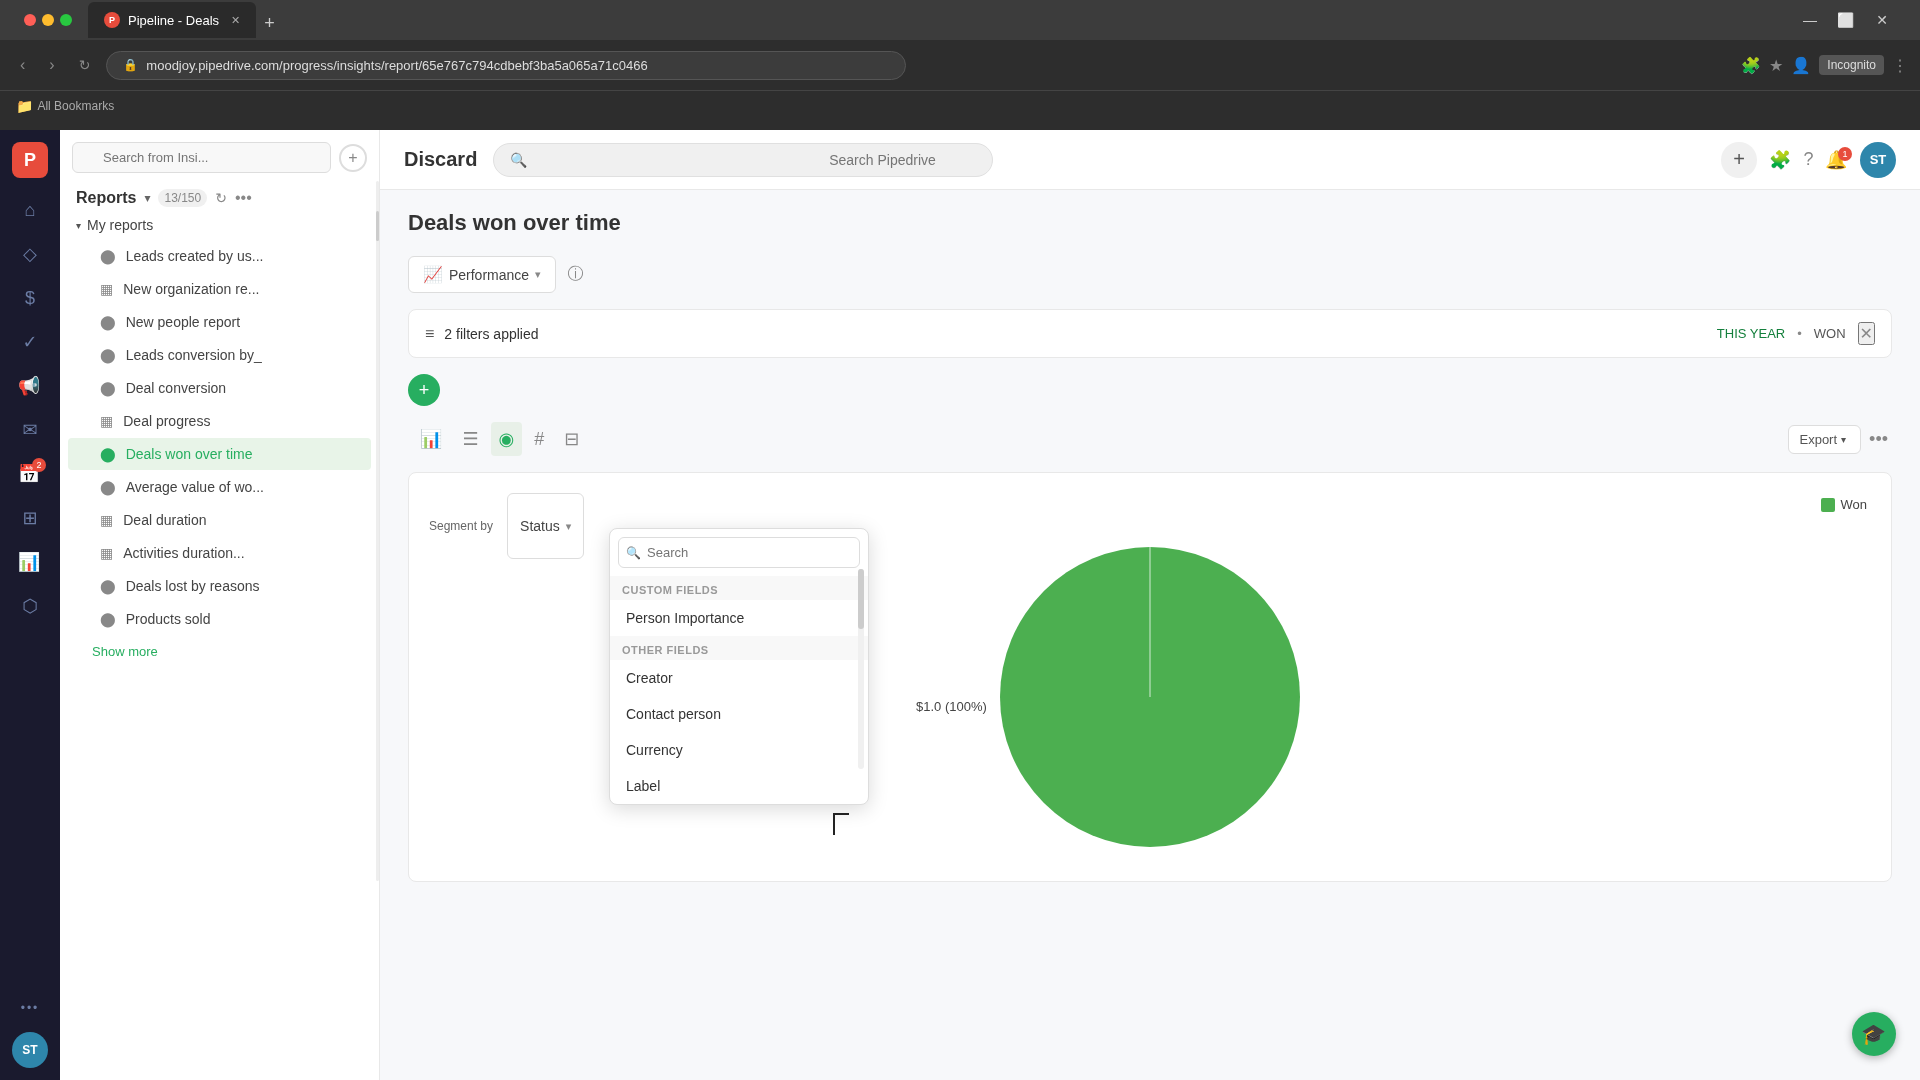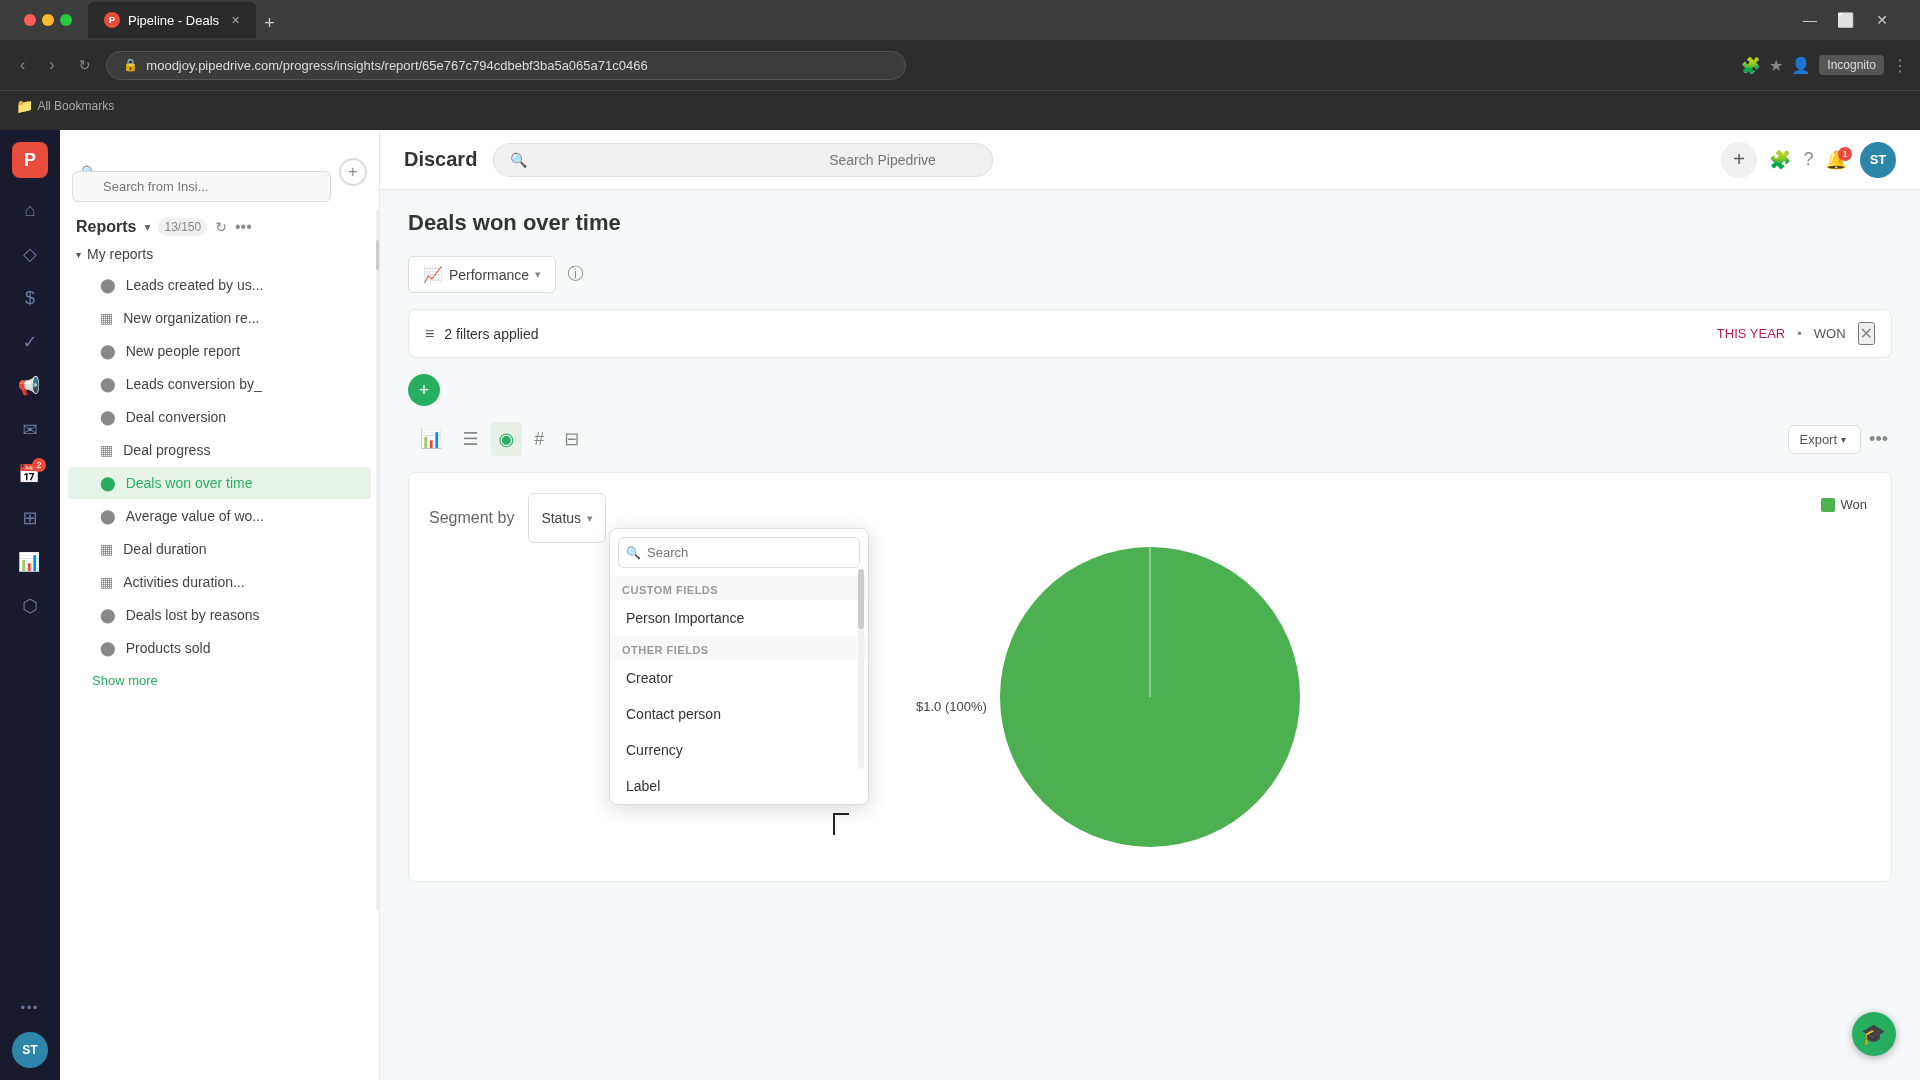--- a/index.html
+++ b/index.html
@@ -32,21 +32,21 @@
     .icon-rail { width: 60px; background: #1a1a2e; display: flex; flex-direction: column; align-items: center; padding: 12px 0; gap: 4px; }
     .rail-logo { width: 36px; height: 36px; background: #e74c3c; border-radius: 8px; display: flex; align-items: center; justify-content: center; color: white; font-size: 18px; font-weight: bold; margin-bottom: 8px; }
     .rail-icon { width: 40px; height: 40px; border-radius: 8px; display: flex; align-items: center; justify-content: center; color: #6b7ca4; font-size: 18px; cursor: pointer; position: relative; }
     .rail-icon.active { color: #4CAF50; }
     .rail-icon .badge { position: absolute; top: 4px; right: 4px; background: #e74c3c; color: white; font-size: 9px; border-radius: 50%; width: 14px; height: 14px; display: flex; align-items: center; justify-content: center; }
     .rail-spacer { flex: 1; }
     .rail-avatar { width: 36px; height: 36px; background: #2e86ab; border-radius: 50%; display: flex; align-items: center; justify-content: center; color: white; font-size: 12px; font-weight: bold; cursor: pointer; }
 
     
     .main-sidebar { width: 320px; background: #fff; border-right: 1px solid #e8e8e8; display: flex; flex-direction: column; overflow: hidden; }
-    .sidebar-search-input { width: 100%; border: 1px solid #ddd; border-radius: 6px; padding: 7px 12px 7px 32px; font-size: 13px; color: #333; background: #f8f8f8; position: relative; margin-top: 29px; }
+    .sidebar-search-input { width: 100%; border: 1px solid #ddd; border-radius: 6px; padding: 7px 12px 7px 32px; font-size: 13px; color: #333; background: #f8f8f8; position: relative; }
     .sidebar-search-wrap { position: relative; display: flex; align-items: center; }
     .sidebar-search-wrap .search-icon { position: absolute; left: 10px; color: #888; font-size: 13px; }
     .sidebar-add-btn { width: 28px; height: 28px; border-radius: 50%; border: 2px solid #ddd; background: transparent; font-size: 16px; color: #888; cursor: pointer; display: flex; align-items: center; justify-content: center; flex-shrink: 0; }
     .my-reports-header { padding: 6px 16px; display: flex; align-items: center; gap: 6px; color: #555; font-size: 14px; font-weight: 500; cursor: pointer; }
     
     .report-item { padding: 8px 16px 8px 32px; display: flex; align-items: center; gap: 10px; cursor: pointer; font-size: 14px; color: #444; border-radius: 4px; margin: 1px 8px; }
     .report-item.active { background: #e8f4e8; color: #27ae60; }
     .report-item .report-icon { font-size: 14px; color: #888; flex-shrink: 0; }
     .report-item.active .report-icon { color: #27ae60; }
     .report-item .report-name { white-space: nowrap; overflow: hidden; text-overflow: ellipsis; }
@@ -100,21 +100,21 @@
     .export-btn { background: #fff; border: 1px solid #ddd; border-radius: 6px; padding: 6px 14px 6px 10px; font-size: 13px; color: #555; cursor: pointer; display: flex; align-items: center; gap: 4px; }
     .more-btn { background: transparent; border: none; color: #888; font-size: 18px; cursor: pointer; }
 
     
     .chart-container { background: #fff; border: 1px solid #e8e8e8; border-radius: 8px; padding: 24px; position: relative; min-height: 400px; display: flex; align-items: center; justify-content: center; }
     
     
     .legend { position: absolute; top: 24px; right: 24px; display: flex; align-items: center; gap: 8px; }
     .legend-item { display: flex; align-items: center; gap: 6px; font-size: 13px; color: #444; }
     .legend-color { width: 14px; height: 14px; border-radius: 2px; }
-    .segment-btn { background: #fff; border: 1px solid #ddd; border-radius: 6px; padding: 16px 12px; font-size: 14px; color: #444; cursor: pointer; display: flex; align-items: center; gap: 6px; }
+    .segment-btn { background: #fff; border: 1px solid #ddd; border-radius: 6px; padding: 24px 12px; font-size: 14px; color: #444; cursor: pointer; display: flex; align-items: center; gap: 6px; }
 
     
     .dropdown-overlay { position: absolute; top: 60px; left: 150px; z-index: 100; }
     .dropdown-panel { background: #fff; border: 1px solid #ddd; border-radius: 8px; box-shadow: 0 4px 20px rgba(0,0,0,0.15); width: 260px; overflow: hidden; }
     .dropdown-search-wrap { position: relative; width: 100%; }
     .dropdown-search-wrap .ds-icon { position: absolute; left: 8px; top: 50%; transform: translateY(-50%); color: #888; font-size: 12px; }
     .dropdown-search-wrap input { padding-left: 28px; }
     .dropdown-section-label { padding: 8px 12px 4px; font-size: 11px; font-weight: 600; color: #999; text-transform: uppercase; letter-spacing: 0.5px; background: #f8f8f8; }
     .dropdown-item { padding: 10px 16px; font-size: 14px; color: #333; cursor: pointer; }
 
@@ -309,21 +309,21 @@
         </button>
         <button class="info-btn">ⓘ</button>
       </div>
 
       <div class="filters-bar">
         <div class="filters-left">
           <span class="filter-icon">≡</span>
           <span class="filters-count">2 filters applied</span>
         </div>
         <div class="filters-right">
-          <span style="font-weight:500;color:#be185d;">THIS YEAR</span>
+          <span style="font-weight:500;color:#15803d;">THIS YEAR</span>
           <span style="color:#888;">•</span>
           <span style="font-weight:500;color:#555;">WON</span>
           <button class="filter-close">✕</button>
         </div>
       </div>
 
       <div style="margin-bottom:16px;">
         <button class="add-filter-btn">+</button>
       </div>
 
@@ -347,21 +347,21 @@
       <div class="chart-container" style="position:relative;">
 
         <div class="legend">
           <div class="legend-item">
             <div class="legend-color" style="background:#4CAF50;"></div>
             <span>Won</span>
           </div>
         </div>
 
         <div style="position:absolute;top:20px;left:20px;display:flex;align-items:center;gap:14px;">
-          <span style="font-size:16px;color:#666;text-align:center;">Segment by</span>
+          <span style="font-size:12px;color:#666;text-align:center;">Segment by</span>
           <button class="segment-btn">
             <span>Status</span>
             <span style="font-size:11px;color:#888;">▾</span>
           </button>
         </div>
 
         <div style="display:flex;flex-direction:column;align-items:center;justify-content:center;margin-top:40px;position:relative;">
           <svg width="320" height="320" viewBox="0 0 320 320">
             <circle cx="160" cy="160" r="150" fill="#4CAF50"></circle>
             <line x1="160" y1="10" x2="160" y2="160" stroke="white" stroke-width="1.5" opacity="0.5"></line>

